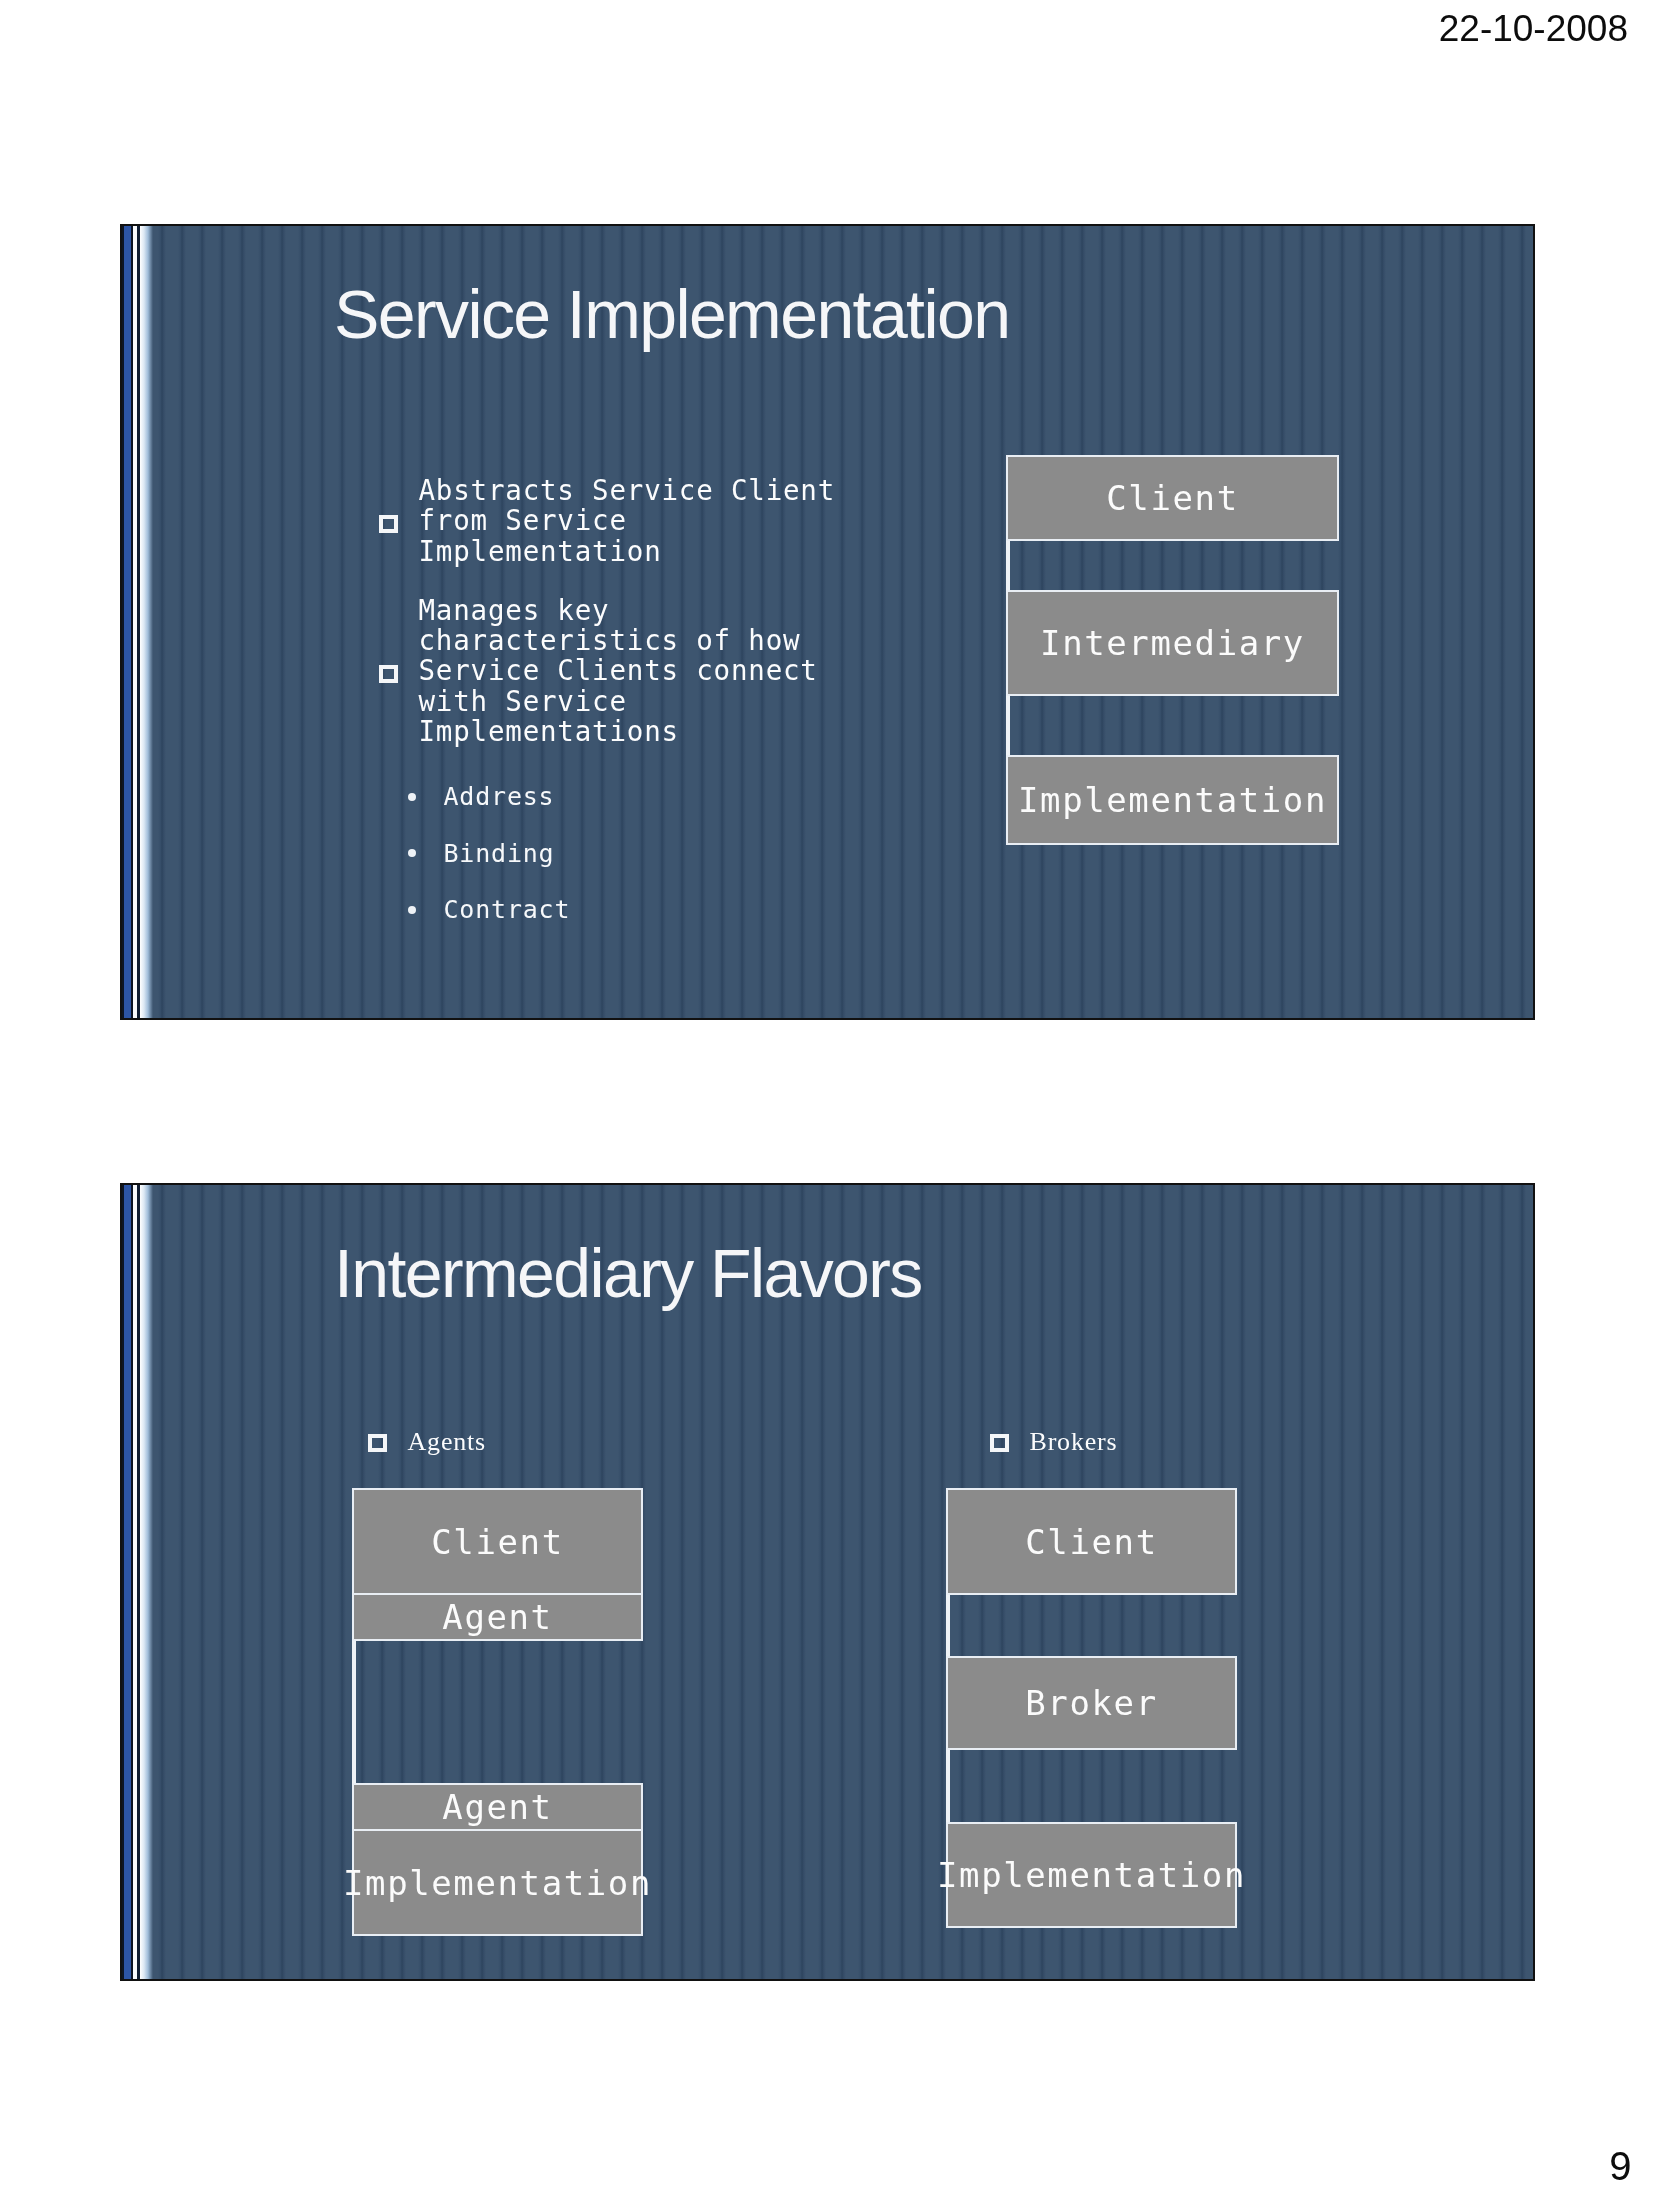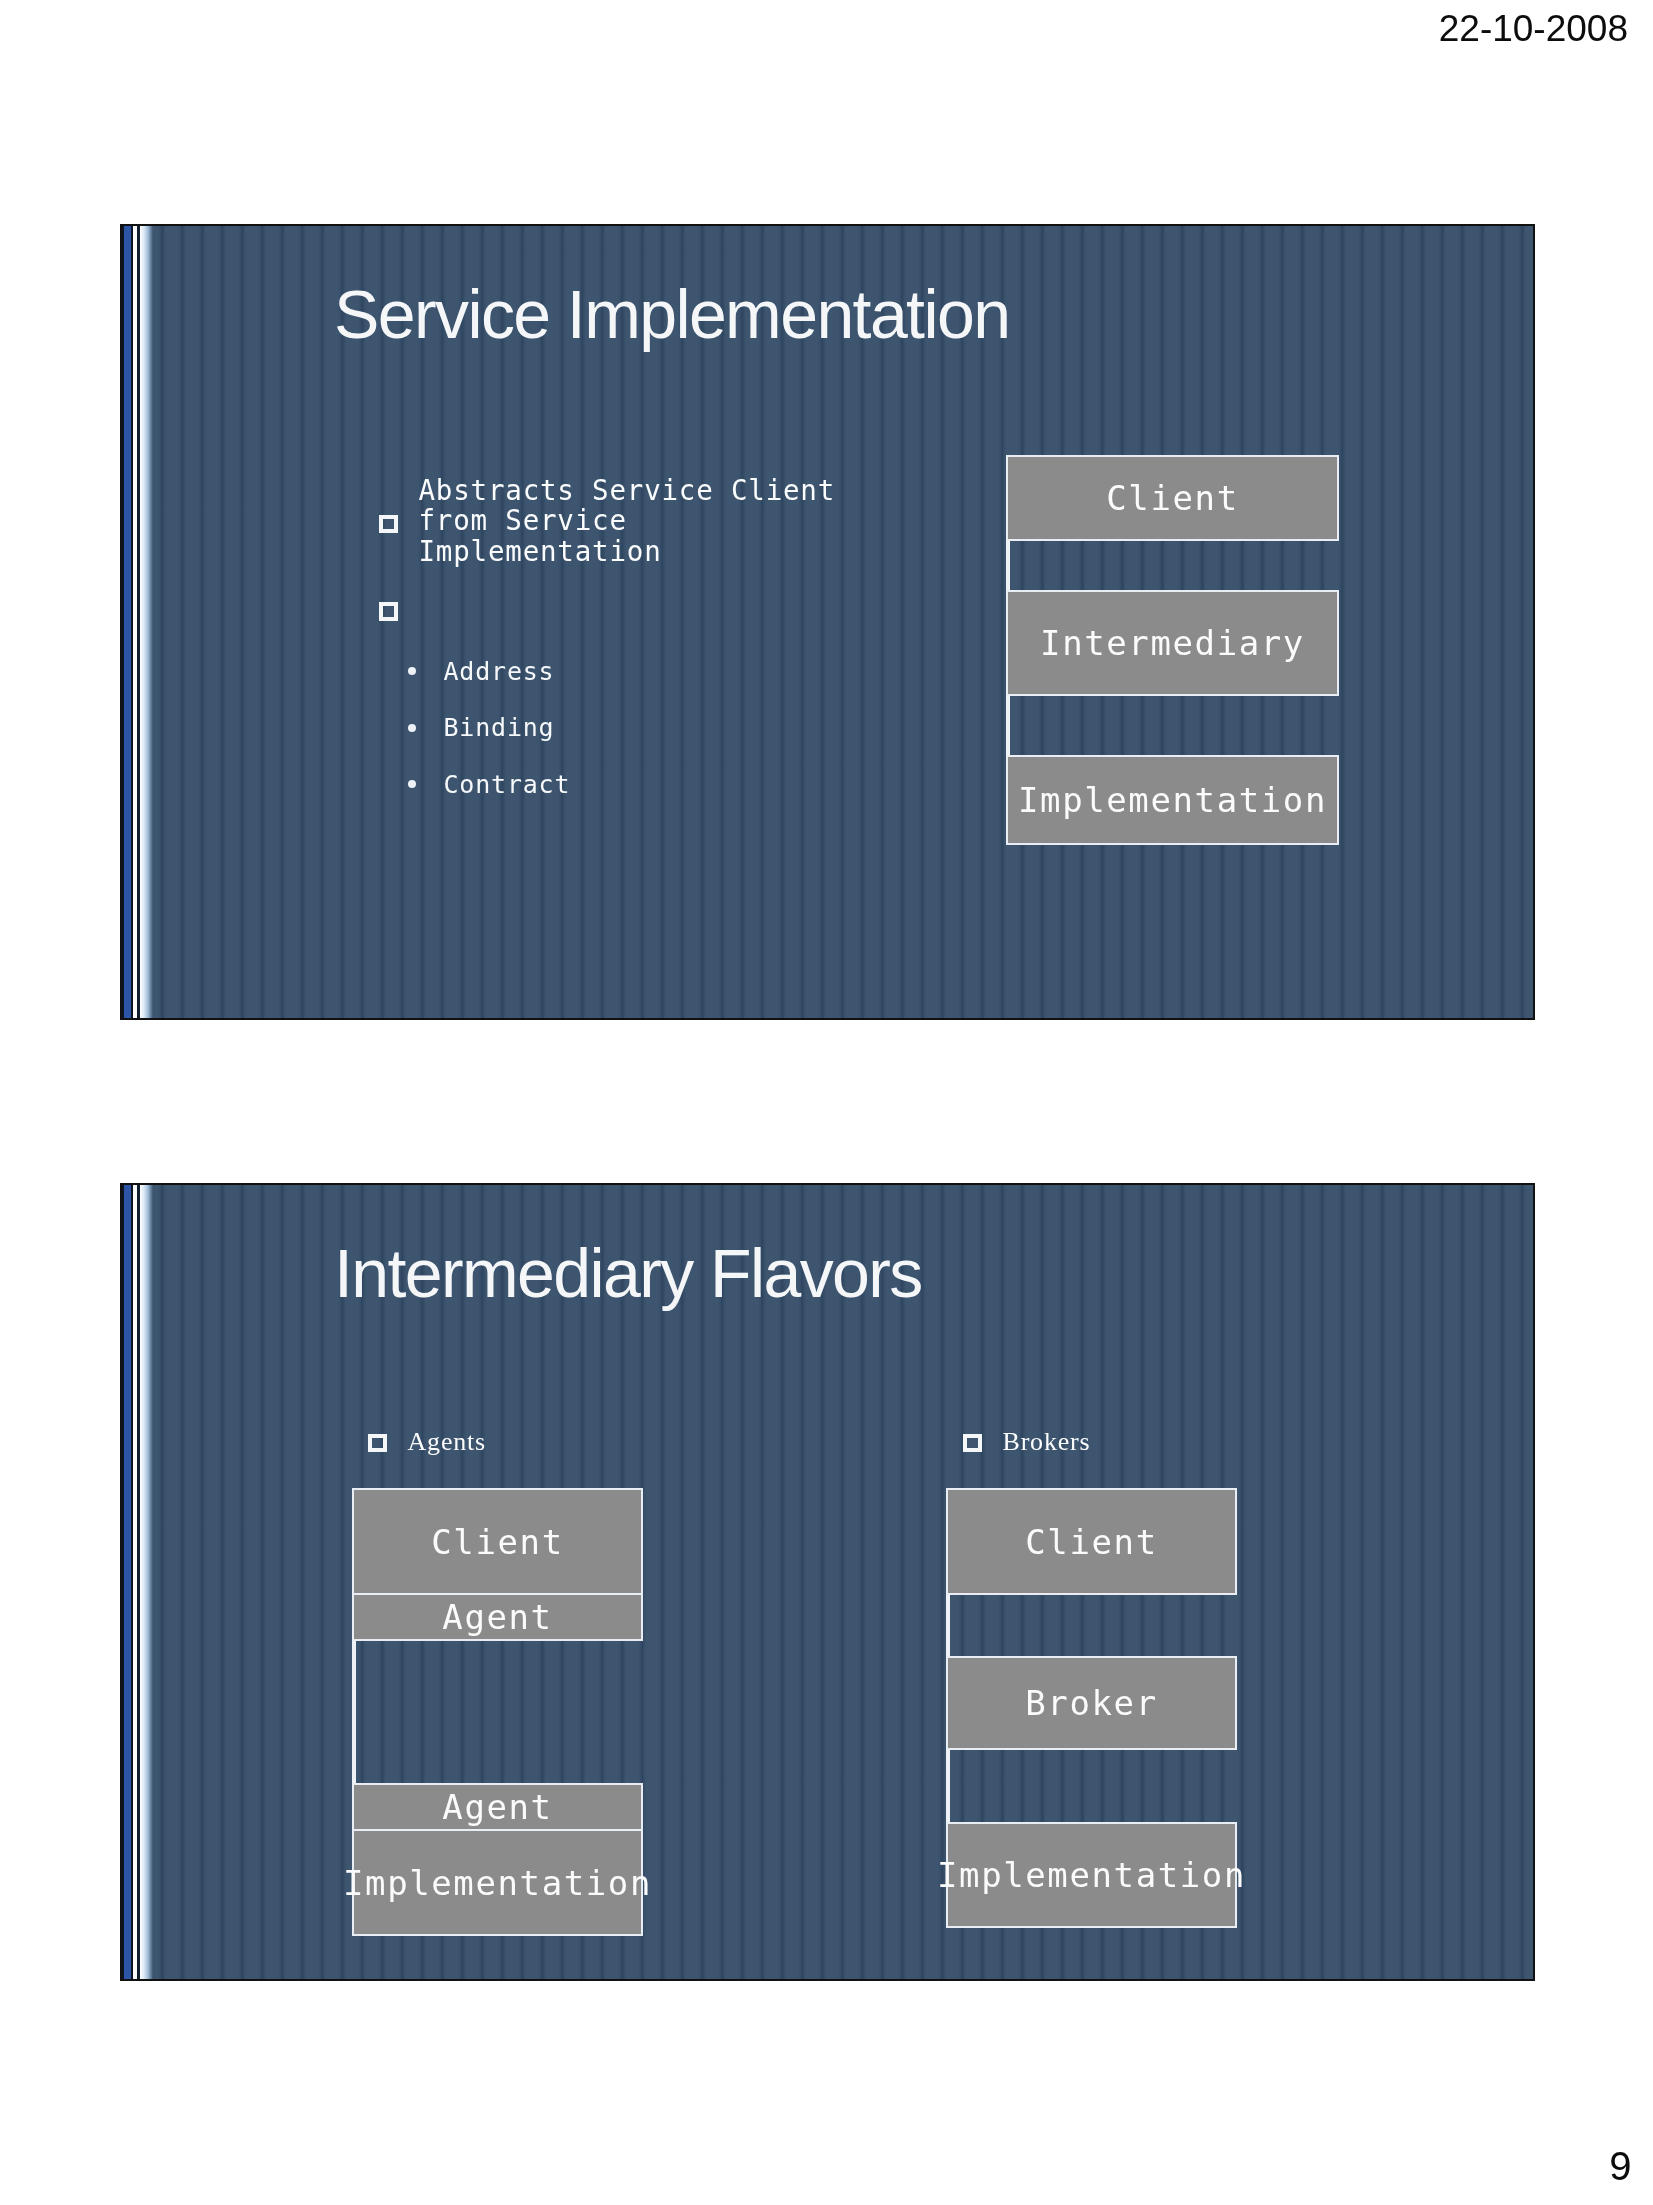--- a/index.html
+++ b/index.html
@@ -94,20 +94,25 @@
 
   <div class="bullets mono">
     <div class="bullet">
       <span class="sq-bullet"></span>
       <span class="bullet-text">Abstracts Service Client
 from Service
 Implementation</span>
     </div>
     <div class="bullet">
       <span class="sq-bullet"></span>
+      <span class="bullet-text">Manages key
+characteristics of how
+Service Clients connect
+with Service
+Implementations</span>
     </div>
     <div class="subbullets">
       <div class="subbullet">
         <span class="dot-bullet"></span>
         <span class="subbullet-text">Address</span>
       </div>
       <div class="subbullet">
         <span class="dot-bullet"></span>
         <span class="subbullet-text">Binding</span>
       </div>
@@ -129,21 +134,21 @@
 
 <div class="slide s2">
   <div class="accent"></div>
 
   <div class="slide-title">Intermediary Flavors</div>
 
   <div class="sec-label mono" style="left:246px;top:242px;">
     <span class="sq-bullet"></span>
     <span class="sec-label-text">Agents</span>
   </div>
-  <div class="sec-label mono" style="left:841px;top:242px;">
+  <div class="sec-label mono" style="left:868px;top:242px;">
     <span class="sq-bullet"></span>
     <span class="sec-label-text">Brokers</span>
   </div>
 
   <div class="diagram mono" style="left:230px;top:303px;width:291px;">
     <div class="combo">
       <div class="combo-sec" style="height:103px;">Client</div>
       <div class="combo-sec" style="height:44px;">Agent</div>
     </div>
     <div class="conn" style="height:142px;"></div>

